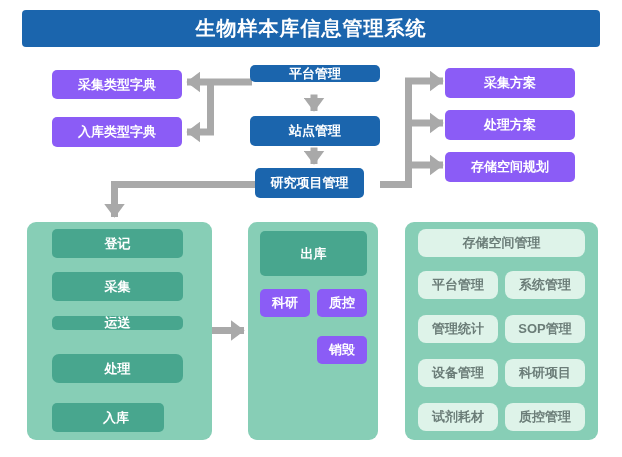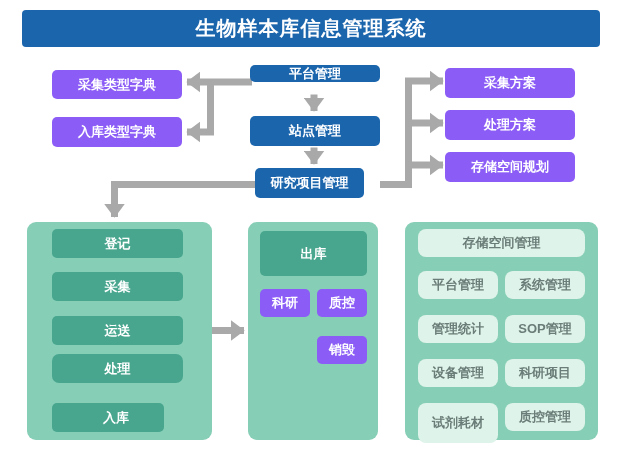--- a/index.html
+++ b/index.html
@@ -95,21 +95,21 @@
     <span>存储空间规划</span>
   </div>
 
   <div class="abs panel" style="left:27px;top:222px;width:185px;height:218px;">
     <div class="abs greenbox" style="left:25px;top:7px;width:131px;height:29px;">
       <span>登记</span>
     </div>
     <div class="abs greenbox" style="left:25px;top:50px;width:131px;height:29px;">
       <span>采集</span>
     </div>
-    <div class="abs greenbox" style="left:25px;top:94px;width:131px;height:29px;align-items:center;">
+    <div class="abs greenbox" style="left:25px;top:94px;width:131px;height:14px;align-items:center;">
       <span>运送</span>
     </div>
     <div class="abs greenbox" style="left:25px;top:132px;width:131px;height:29px;border-radius:7px;">
       <span>处理</span>
     </div>
     <div class="abs greenbox" style="left:25px;top:181px;width:112px;height:29px;padding-left:16px;">
       <span>入库</span>
     </div>
   </div>
 
@@ -143,21 +143,21 @@
     </div>
     <div class="abs palebox" style="left:100px;top:93px;width:80px;height:28px;">
       <span>SOP管理</span>
     </div>
     <div class="abs palebox" style="left:13px;top:137px;width:80px;height:28px;">
       <span>设备管理</span>
     </div>
     <div class="abs palebox" style="left:100px;top:137px;width:80px;height:28px;">
       <span>科研项目</span>
     </div>
-    <div class="abs palebox" style="left:13px;top:181px;width:80px;height:40px;">
+    <div class="abs palebox" style="left:13px;top:181px;width:80px;height:28px;">
       <span>试剂耗材</span>
     </div>
     <div class="abs palebox" style="left:100px;top:181px;width:80px;height:28px;">
       <span>质控管理</span>
     </div>
   </div>
 
 </div>
 
 </body></html>

